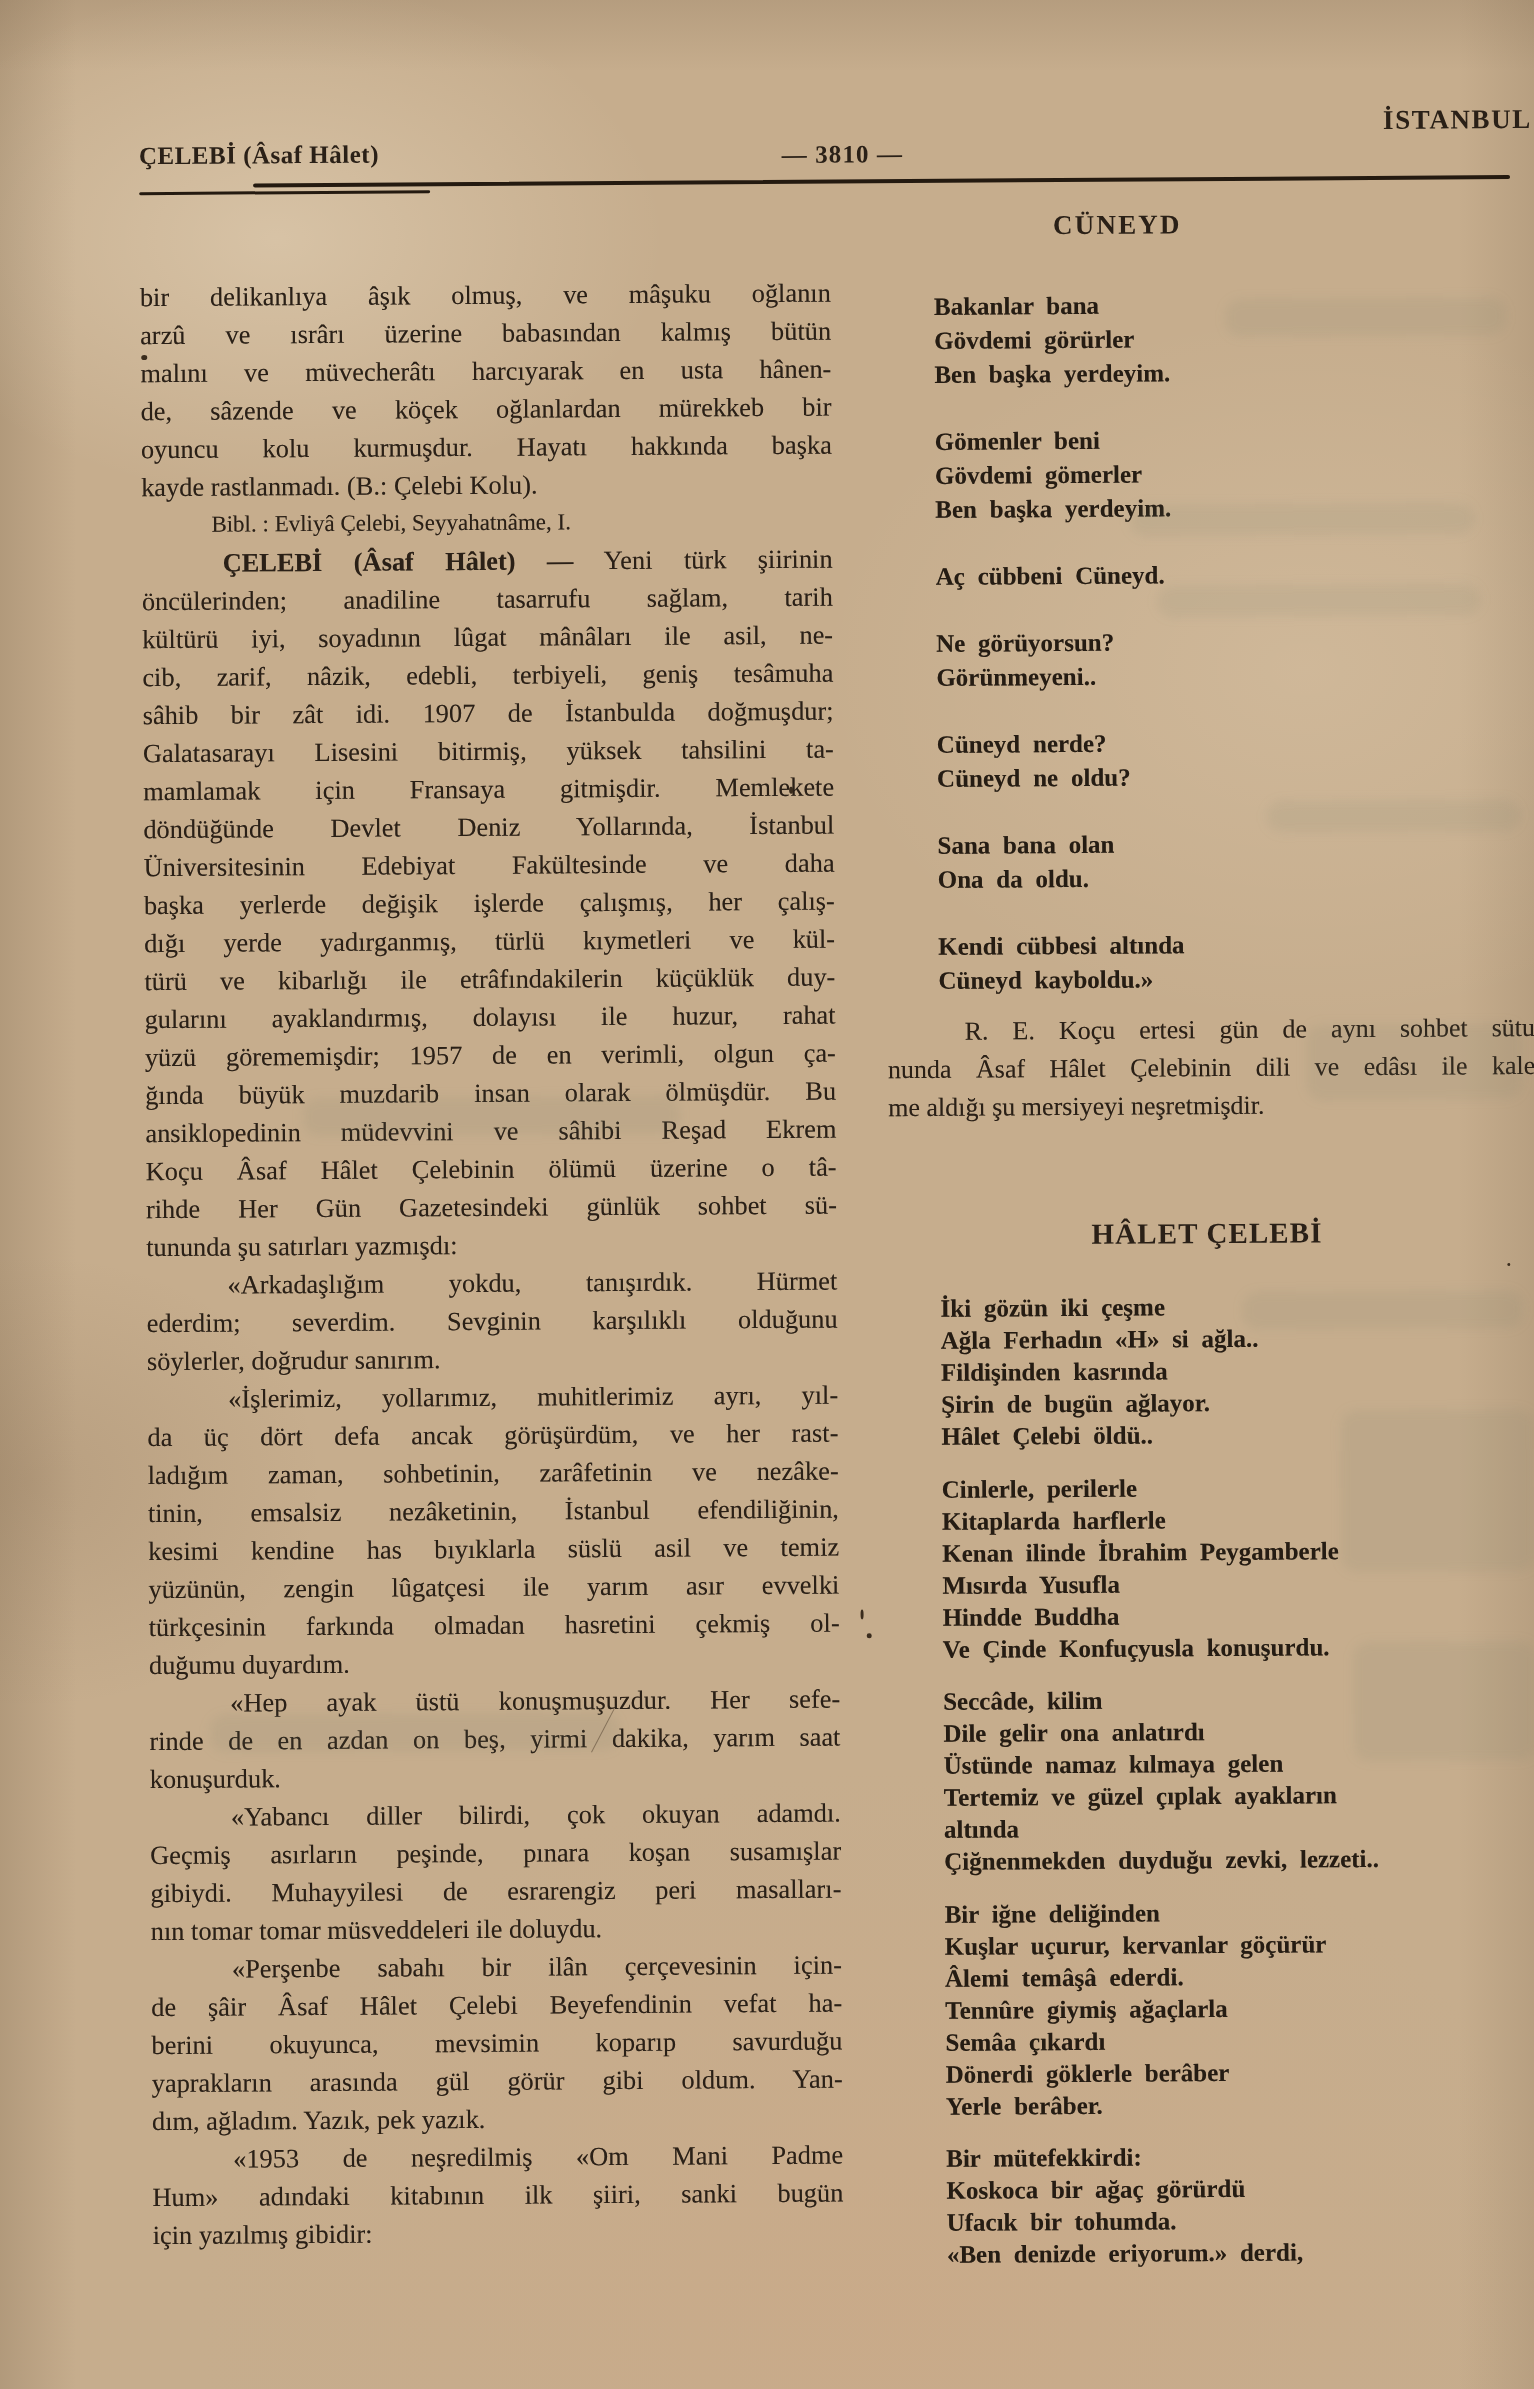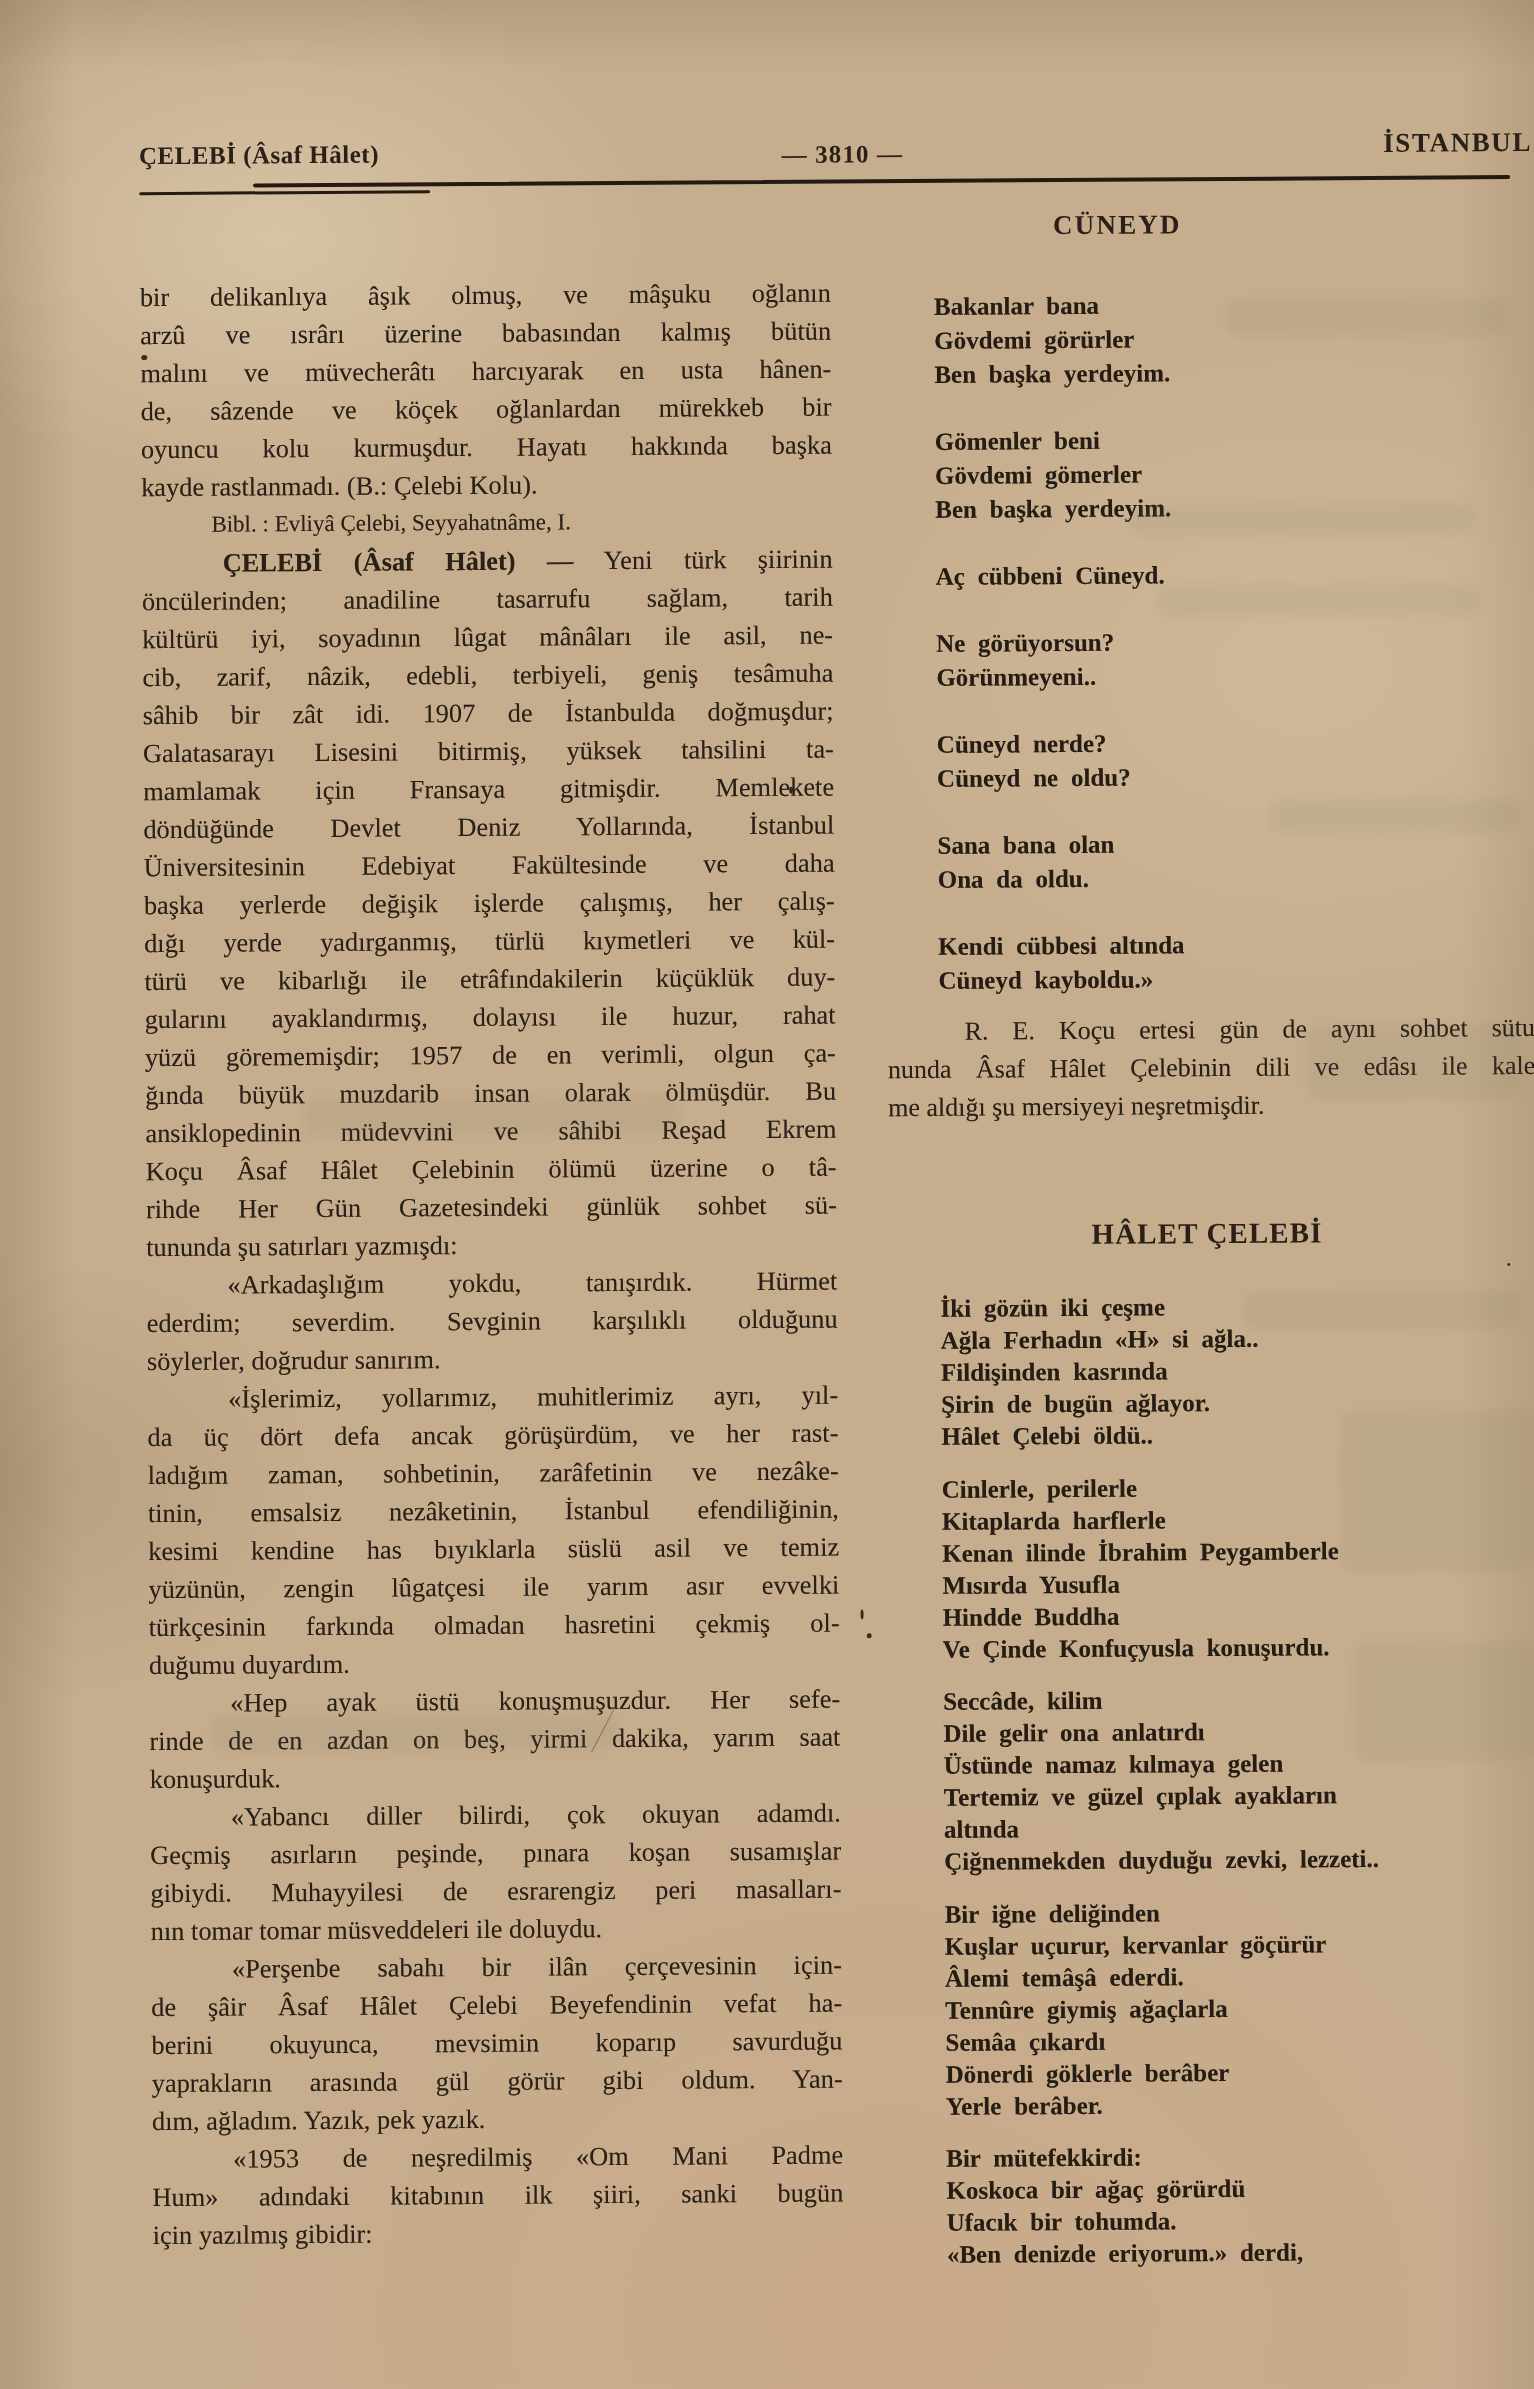--- a/index.html
+++ b/index.html
@@ -16,21 +16,21 @@
       radial-gradient(486px 378px at 2% 62%, rgba(110,85,60,0.16), transparent 60%),
       linear-gradient(90deg, rgba(95,75,52,0.20), rgba(95,75,52,0) 5%, rgba(95,75,52,0) 95%, rgba(95,75,52,0.14)),
       linear-gradient(180deg, rgba(80,60,40,0.14), rgba(80,60,40,0) 3%),
       #c6ad8d;
   }
   .rot{position:absolute;inset:0;transform:rotate(-0.38deg);transform-origin:50% 45%;}
 
   
   .hdr-left{position:absolute;left:145px;top:138px;font-size:25px;font-weight:700;letter-spacing:0.5px;}
   .hdr-center{position:absolute;left:757px;top:141px;width:183px;text-align:center;font-size:25px;font-weight:700;letter-spacing:1.1px;}
-  .hdr-right{position:absolute;right:-3.2px;top:132px;font-size:27px;font-weight:700;letter-spacing:1.6px;}
+  .hdr-right{position:absolute;right:-3.2px;top:109px;font-size:27px;font-weight:700;letter-spacing:1.6px;}
   .rule-a{position:absolute;left:145px;top:188px;width:291px;height:3.2px;background:#241a10;border-radius:1.6px;}
   .rule-b{position:absolute;left:259px;top:180px;width:1257px;height:4.3px;background:#241a10;border-radius:2.2px;}
 
   
   .col-left{position:absolute;left:145px;top:274px;width:691px;font-size:26.4px;line-height:38px;
             text-shadow:0 0 0.5px rgba(40,30,20,0.35);}
   .line{text-align:justify;text-align-last:justify;white-space:normal;}
   .line.last{text-align-last:left;}
   .line.first-ind{text-indent:81px;}
   .para.bibl .line{font-size:23px;text-align-last:left;text-indent:70px;}

